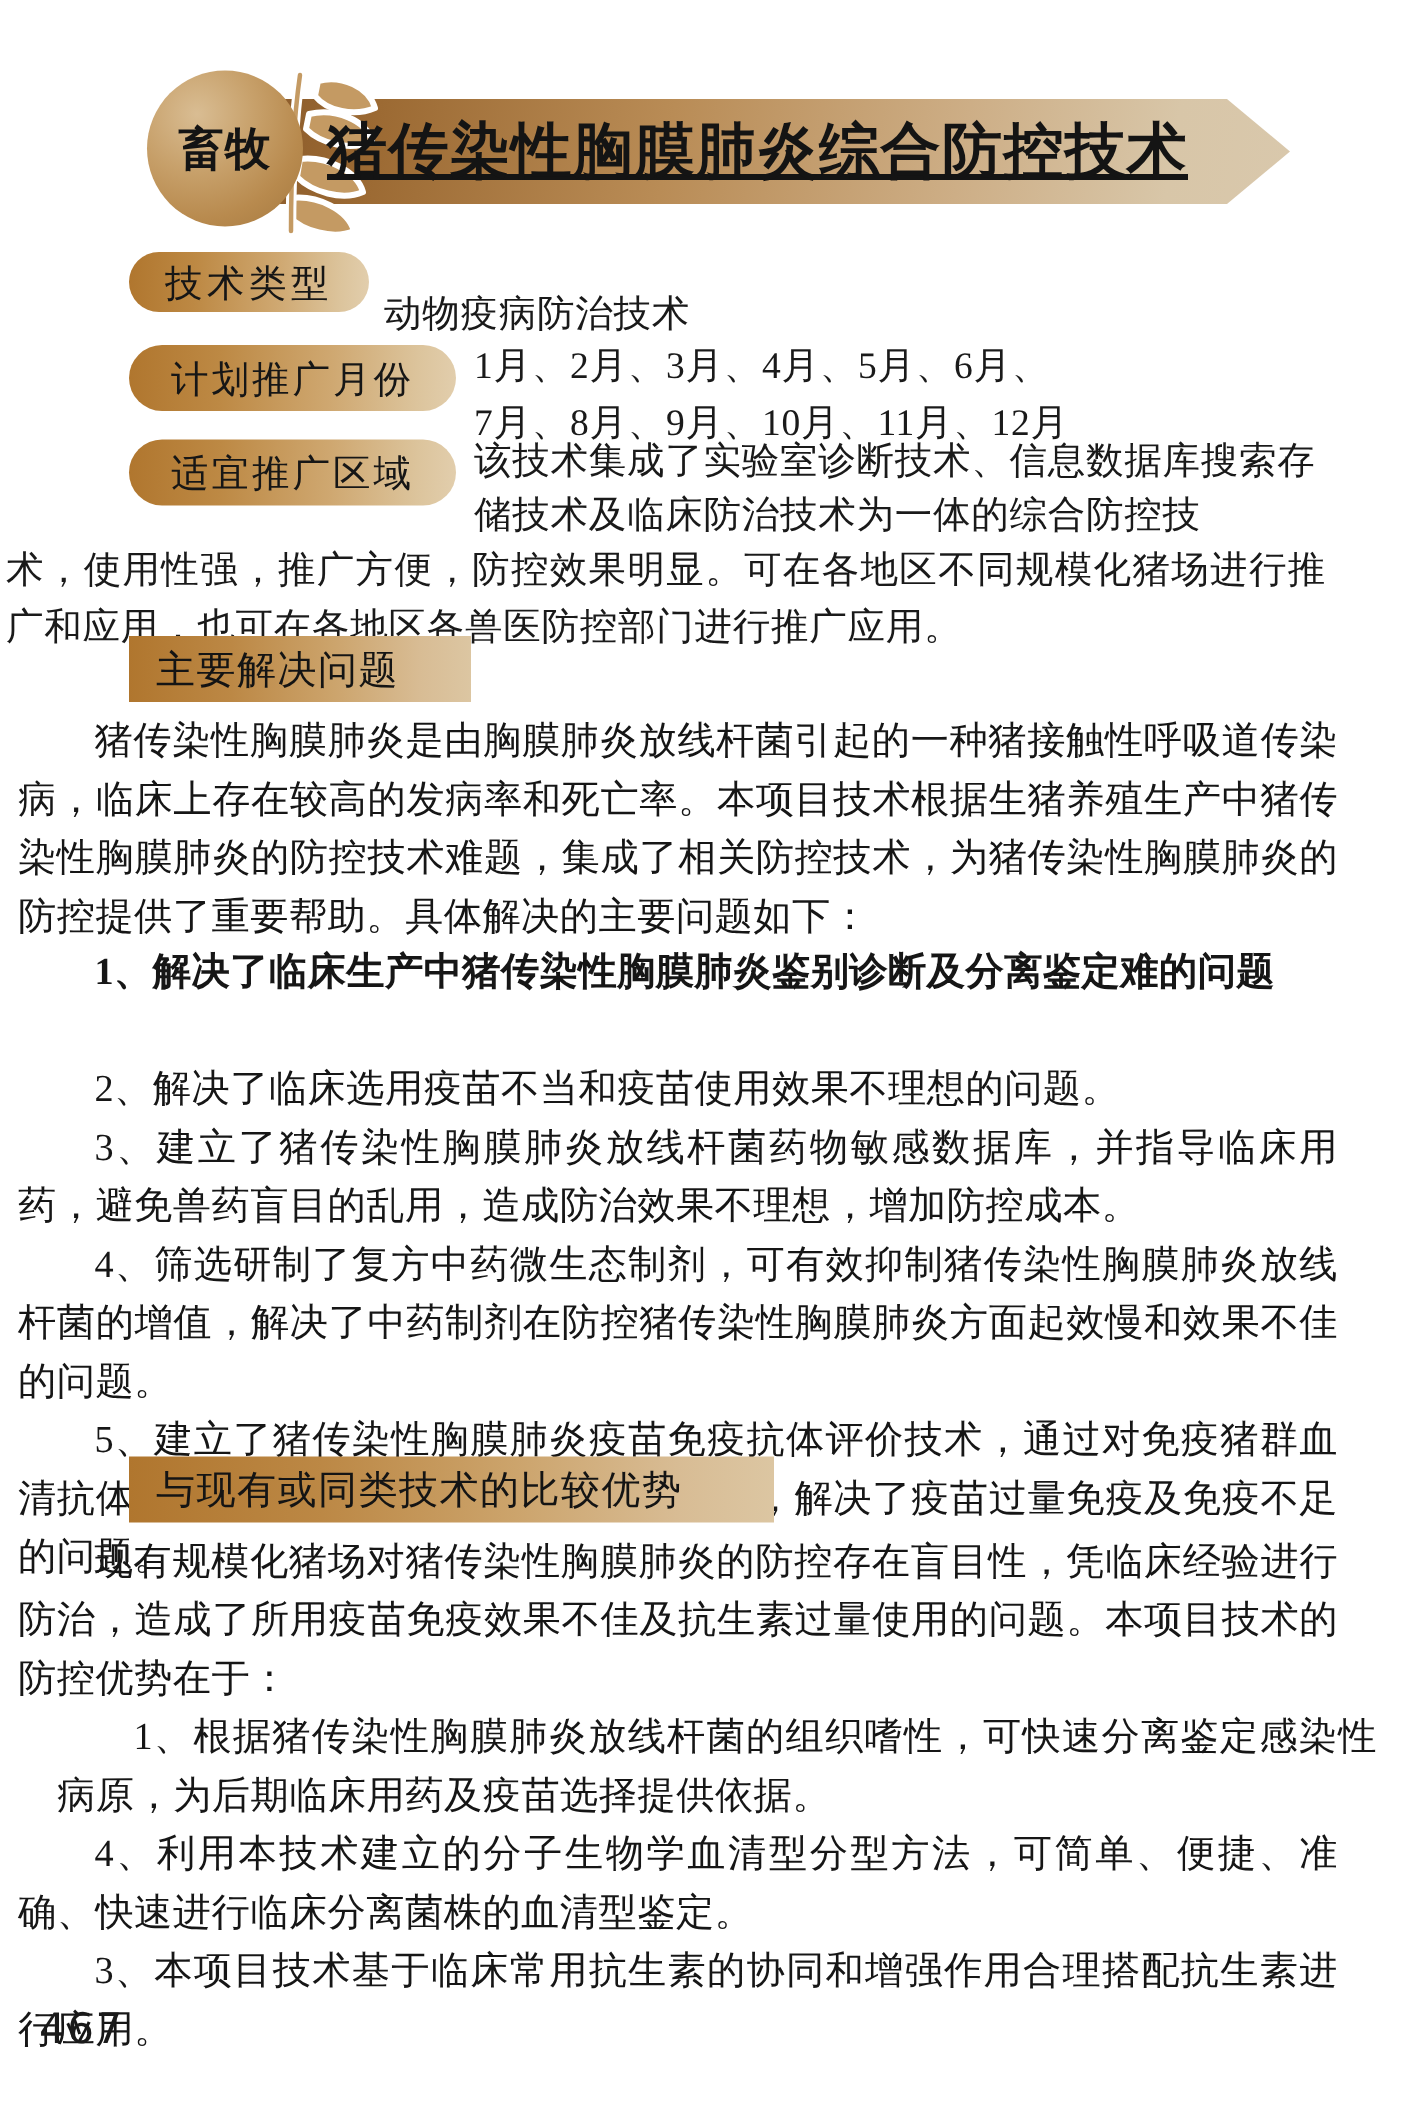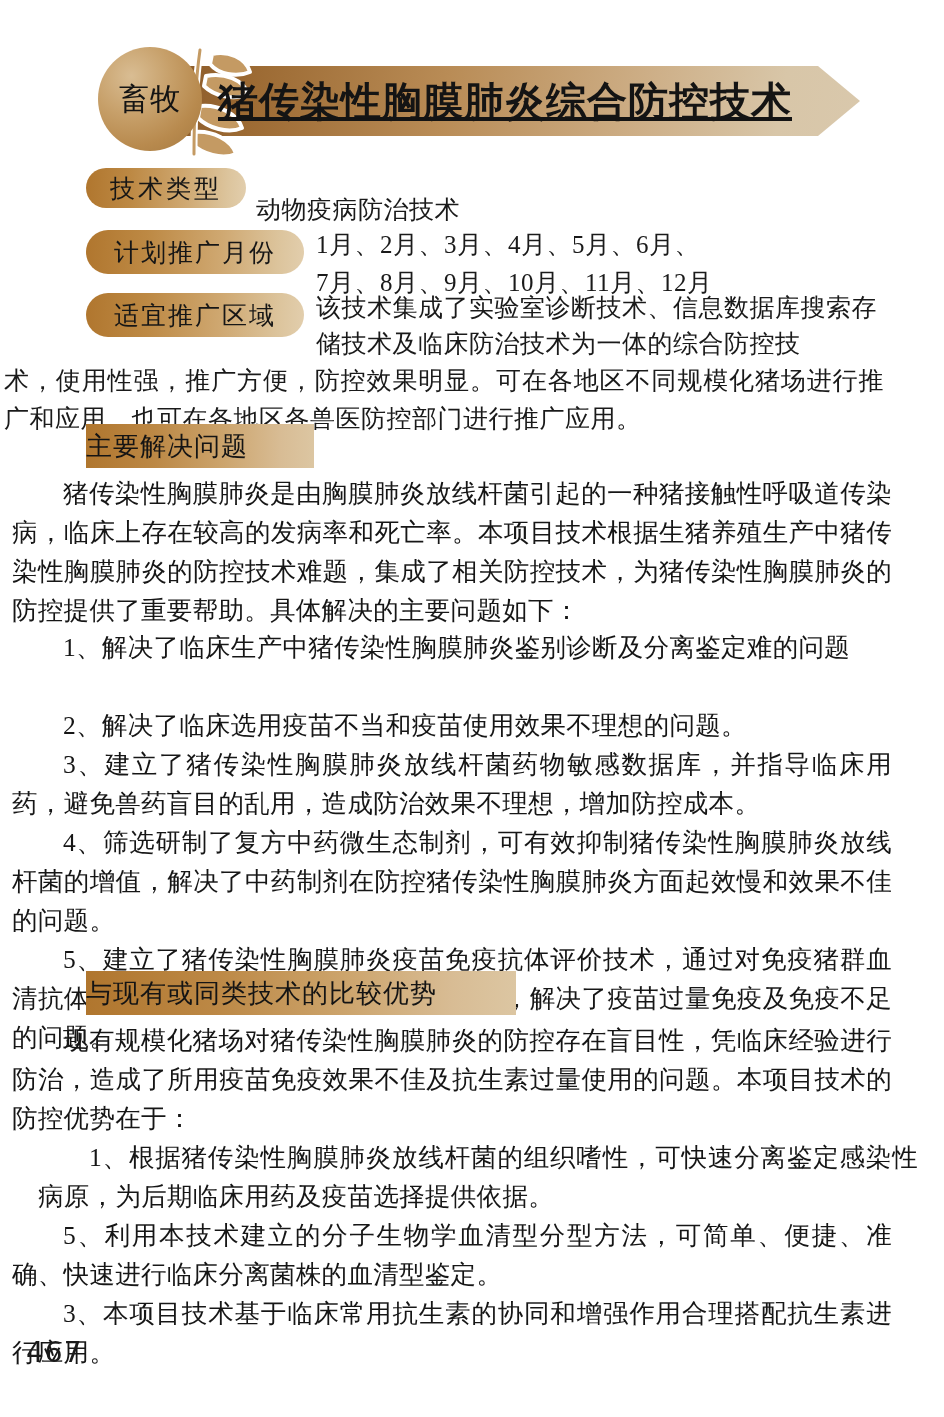--- a/index.html
+++ b/index.html
@@ -84,21 +84,21 @@
     height: 104px;
     border-radius: 50%;
     background: radial-gradient(circle at 32% 28%, #d9bd93 0%, #c7a06a 38%, #b88a4e 68%, #a4783f 100%);
     z-index: 4;
     display: flex;
     align-items: center;
     justify-content: center;
   }
   .cat-badge-label {
     font-family: "DejaVu Sans", "Liberation Sans", sans-serif;
-    font-weight: normal;
+    font-weight: bold;
     font-size: 30px;
     color: #141414;
     letter-spacing: 1px;
   }
 
   
   .info-block {
     position: absolute;
     left: 0;
     top: 160px;
@@ -148,20 +148,21 @@
   }
 
   
   .section-heading {
     position: absolute;
     left: 86px;
     height: 44px;
     background: linear-gradient(90deg, #b0762e 0%, #bc8845 30%, #ccA46c 60%, #d8bc94 85%, #dcc6a2 100%);
     display: flex;
     align-items: center;
+    padding-left: 18px;
     box-sizing: border-box;
     font-family: "DejaVu Sans", "Liberation Sans", sans-serif;
     font-size: 26px;
     letter-spacing: 1px;
     color: #141414;
   }
   #heading-problems   { top: 424px; width: 228px; }
   #heading-advantages { top: 971px; width: 430px; }
 
   
@@ -174,21 +175,21 @@
     line-height: 39px;
     color: #161616;
     text-align: justify;
     text-justify: inter-ideograph;
     letter-spacing: 0.3px;
     white-space: pre-wrap;
   }
   .indent { text-indent: 2em; }
 
   #p-problems-intro { top: 474px; }
-  #p-item-1 { top: 628px; }
+  #p-item-1 { top: 628px; font-weight: bold; }
   #p-item-2 { top: 706px; }
   #p-item-3 { top: 745px; }
   #p-item-4 { top: 823px; }
   #p-item-5 { top: 940px; }
 
   #p-adv-intro { top: 1021px; }
   #p-adv-1 { top: 1138px; margin-left: 26px; }
   #p-adv-2 { top: 1216px; }
   #p-adv-3 { top: 1294px; }
   #p-adv-4 { top: 1372px; }
@@ -253,18 +254,18 @@
   <div class="body-text indent" id="p-item-2">2、解决了临床选用疫苗不当和疫苗使用效果不理想的问题。</div>
   <div class="body-text indent" id="p-item-3">3、建立了猪传染性胸膜肺炎放线杆菌药物敏感数据库，并指导临床用药，避免兽药盲目的乱用，造成防治效果不理想，增加防控成本。</div>
   <div class="body-text indent" id="p-item-4">4、筛选研制了复方中药微生态制剂，可有效抑制猪传染性胸膜肺炎放线杆菌的增值，解决了中药制剂在防控猪传染性胸膜肺炎方面起效慢和效果不佳的问题。</div>
   <div class="body-text indent" id="p-item-5">5、建立了猪传染性胸膜肺炎疫苗免疫抗体评价技术，通过对免疫猪群血清抗体水平的评价，可有效安排疫苗的使用，解决了疫苗过量免疫及免疫不足的问题。</div>
 
   <div class="section-heading" id="heading-advantages">与现有或同类技术的比较优势</div>
 
   <div class="body-text indent" id="p-adv-intro">现有规模化猪场对猪传染性胸膜肺炎的防控存在盲目性，凭临床经验进行防治，造成了所用疫苗免疫效果不佳及抗生素过量使用的问题。本项目技术的防控优势在于：</div>
 
   <div class="body-text indent" id="p-adv-1">1、根据猪传染性胸膜肺炎放线杆菌的组织嗜性，可快速分离鉴定感染性病原，为后期临床用药及疫苗选择提供依据。</div>
-  <div class="body-text indent" id="p-adv-2">5、利用本技术建立的分子生物学血清型分型方法，可简单、便捷、准确、快速进行临床分离菌株的血清型鉴定。</div>
+  <div class="body-text indent" id="p-adv-2">4、利用本技术建立的分子生物学血清型分型方法，可简单、便捷、准确、快速进行临床分离菌株的血清型鉴定。</div>
   <div class="body-text indent" id="p-adv-3">3、本项目技术基于临床常用抗生素的协同和增强作用合理搭配抗生素进行应用。</div>
 
   <div class="page-number">467</div>
 
 </div>
 
 </body></html>

